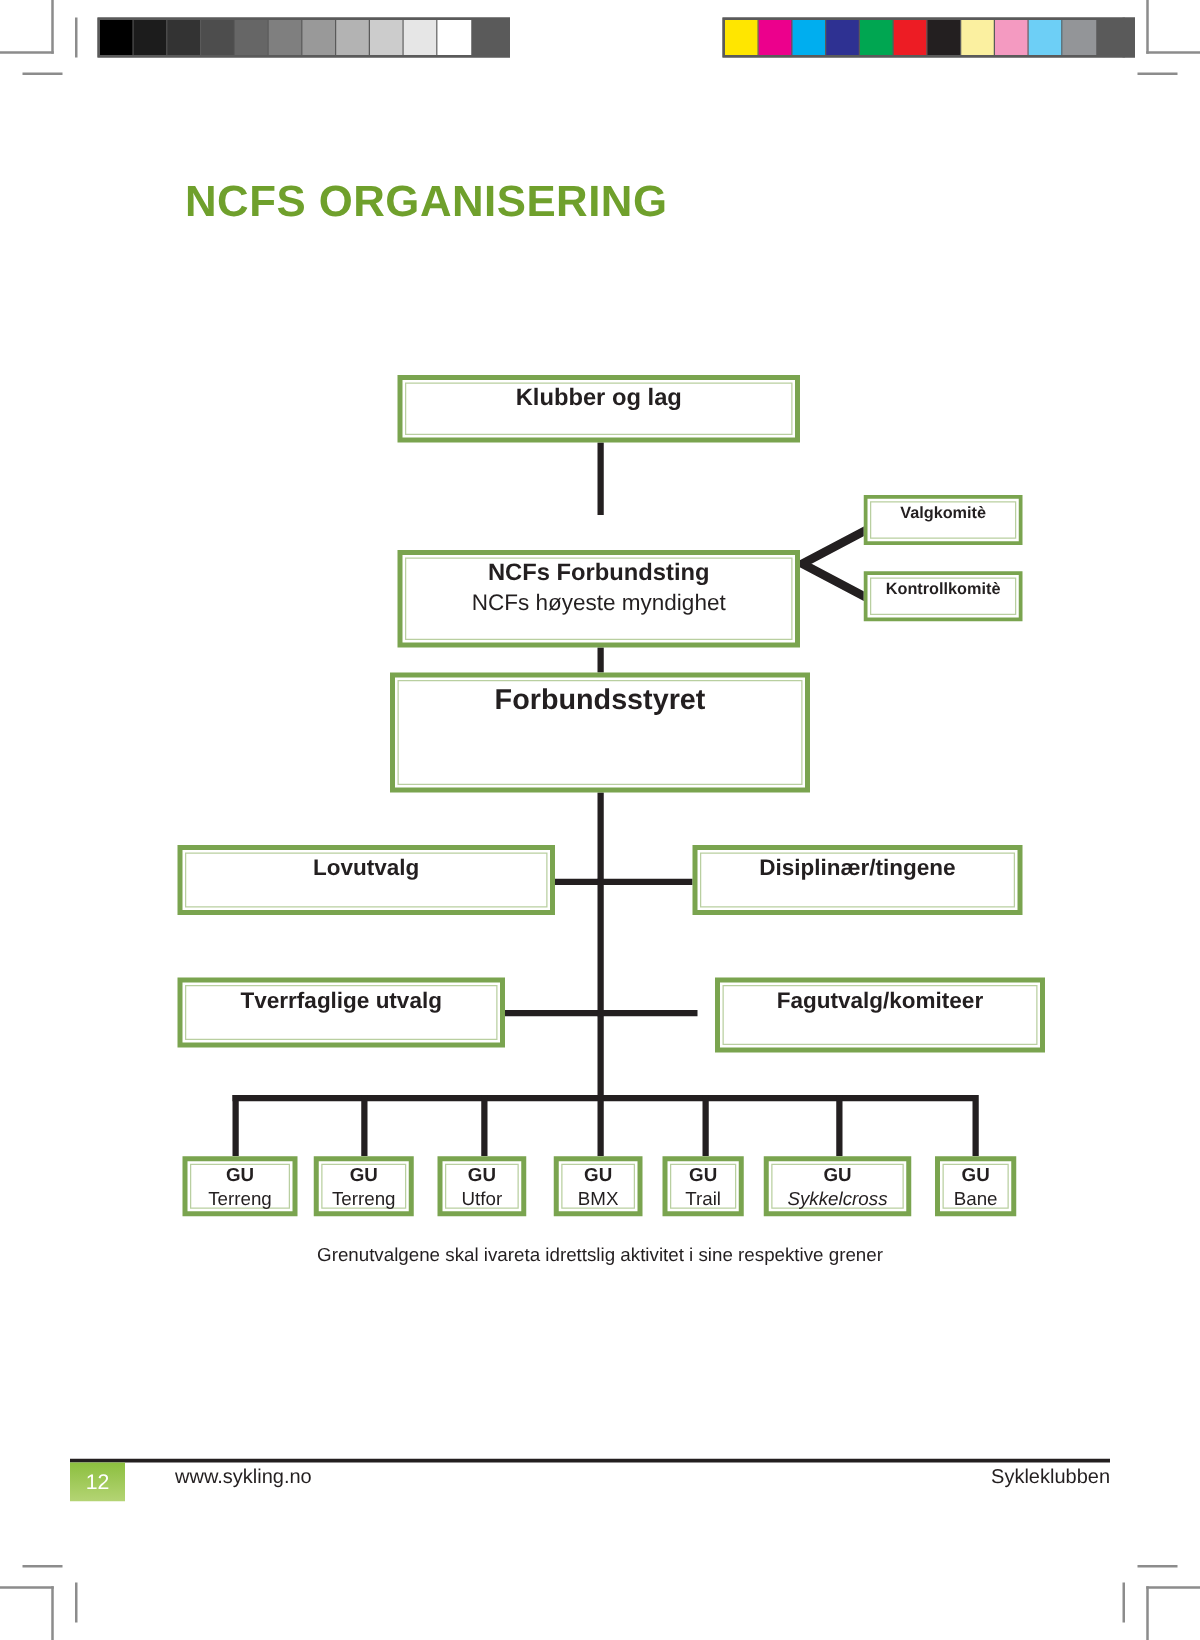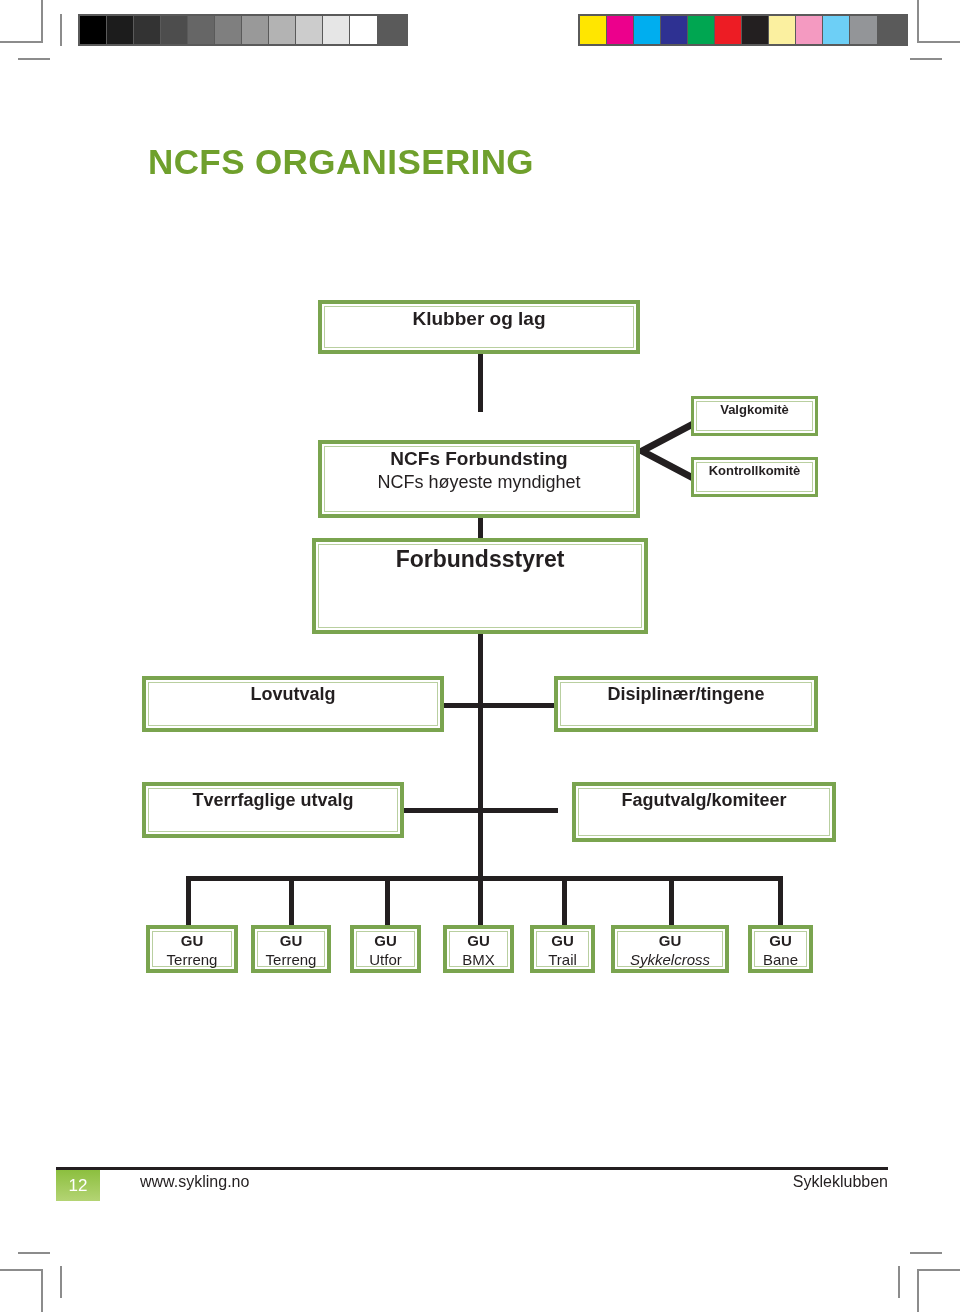--- a/index.html
+++ b/index.html
@@ -320,18 +320,19 @@
     </div>
   </div>
 
   <div class="node" style="left:748px; top:925px; width:65px; height:48px;">
     <div class="inner">
       <span class="t1" style="font-size:15px;">GU</span>
       <span class="t2" style="font-size:15px;">Bane</span>
     </div>
   </div>
 
+  <div id="chart-caption">Grenutvalgene skal ivareta idrettslig aktivitet i sine respektive grener</div>
 </div>
 
 <div id="footer-rule"></div>
 <div id="footer-page-badge">12</div>
 <div id="footer-url">www.sykling.no</div>
 <div id="footer-brand">Sykleklubben</div>
 
 </body></html>

